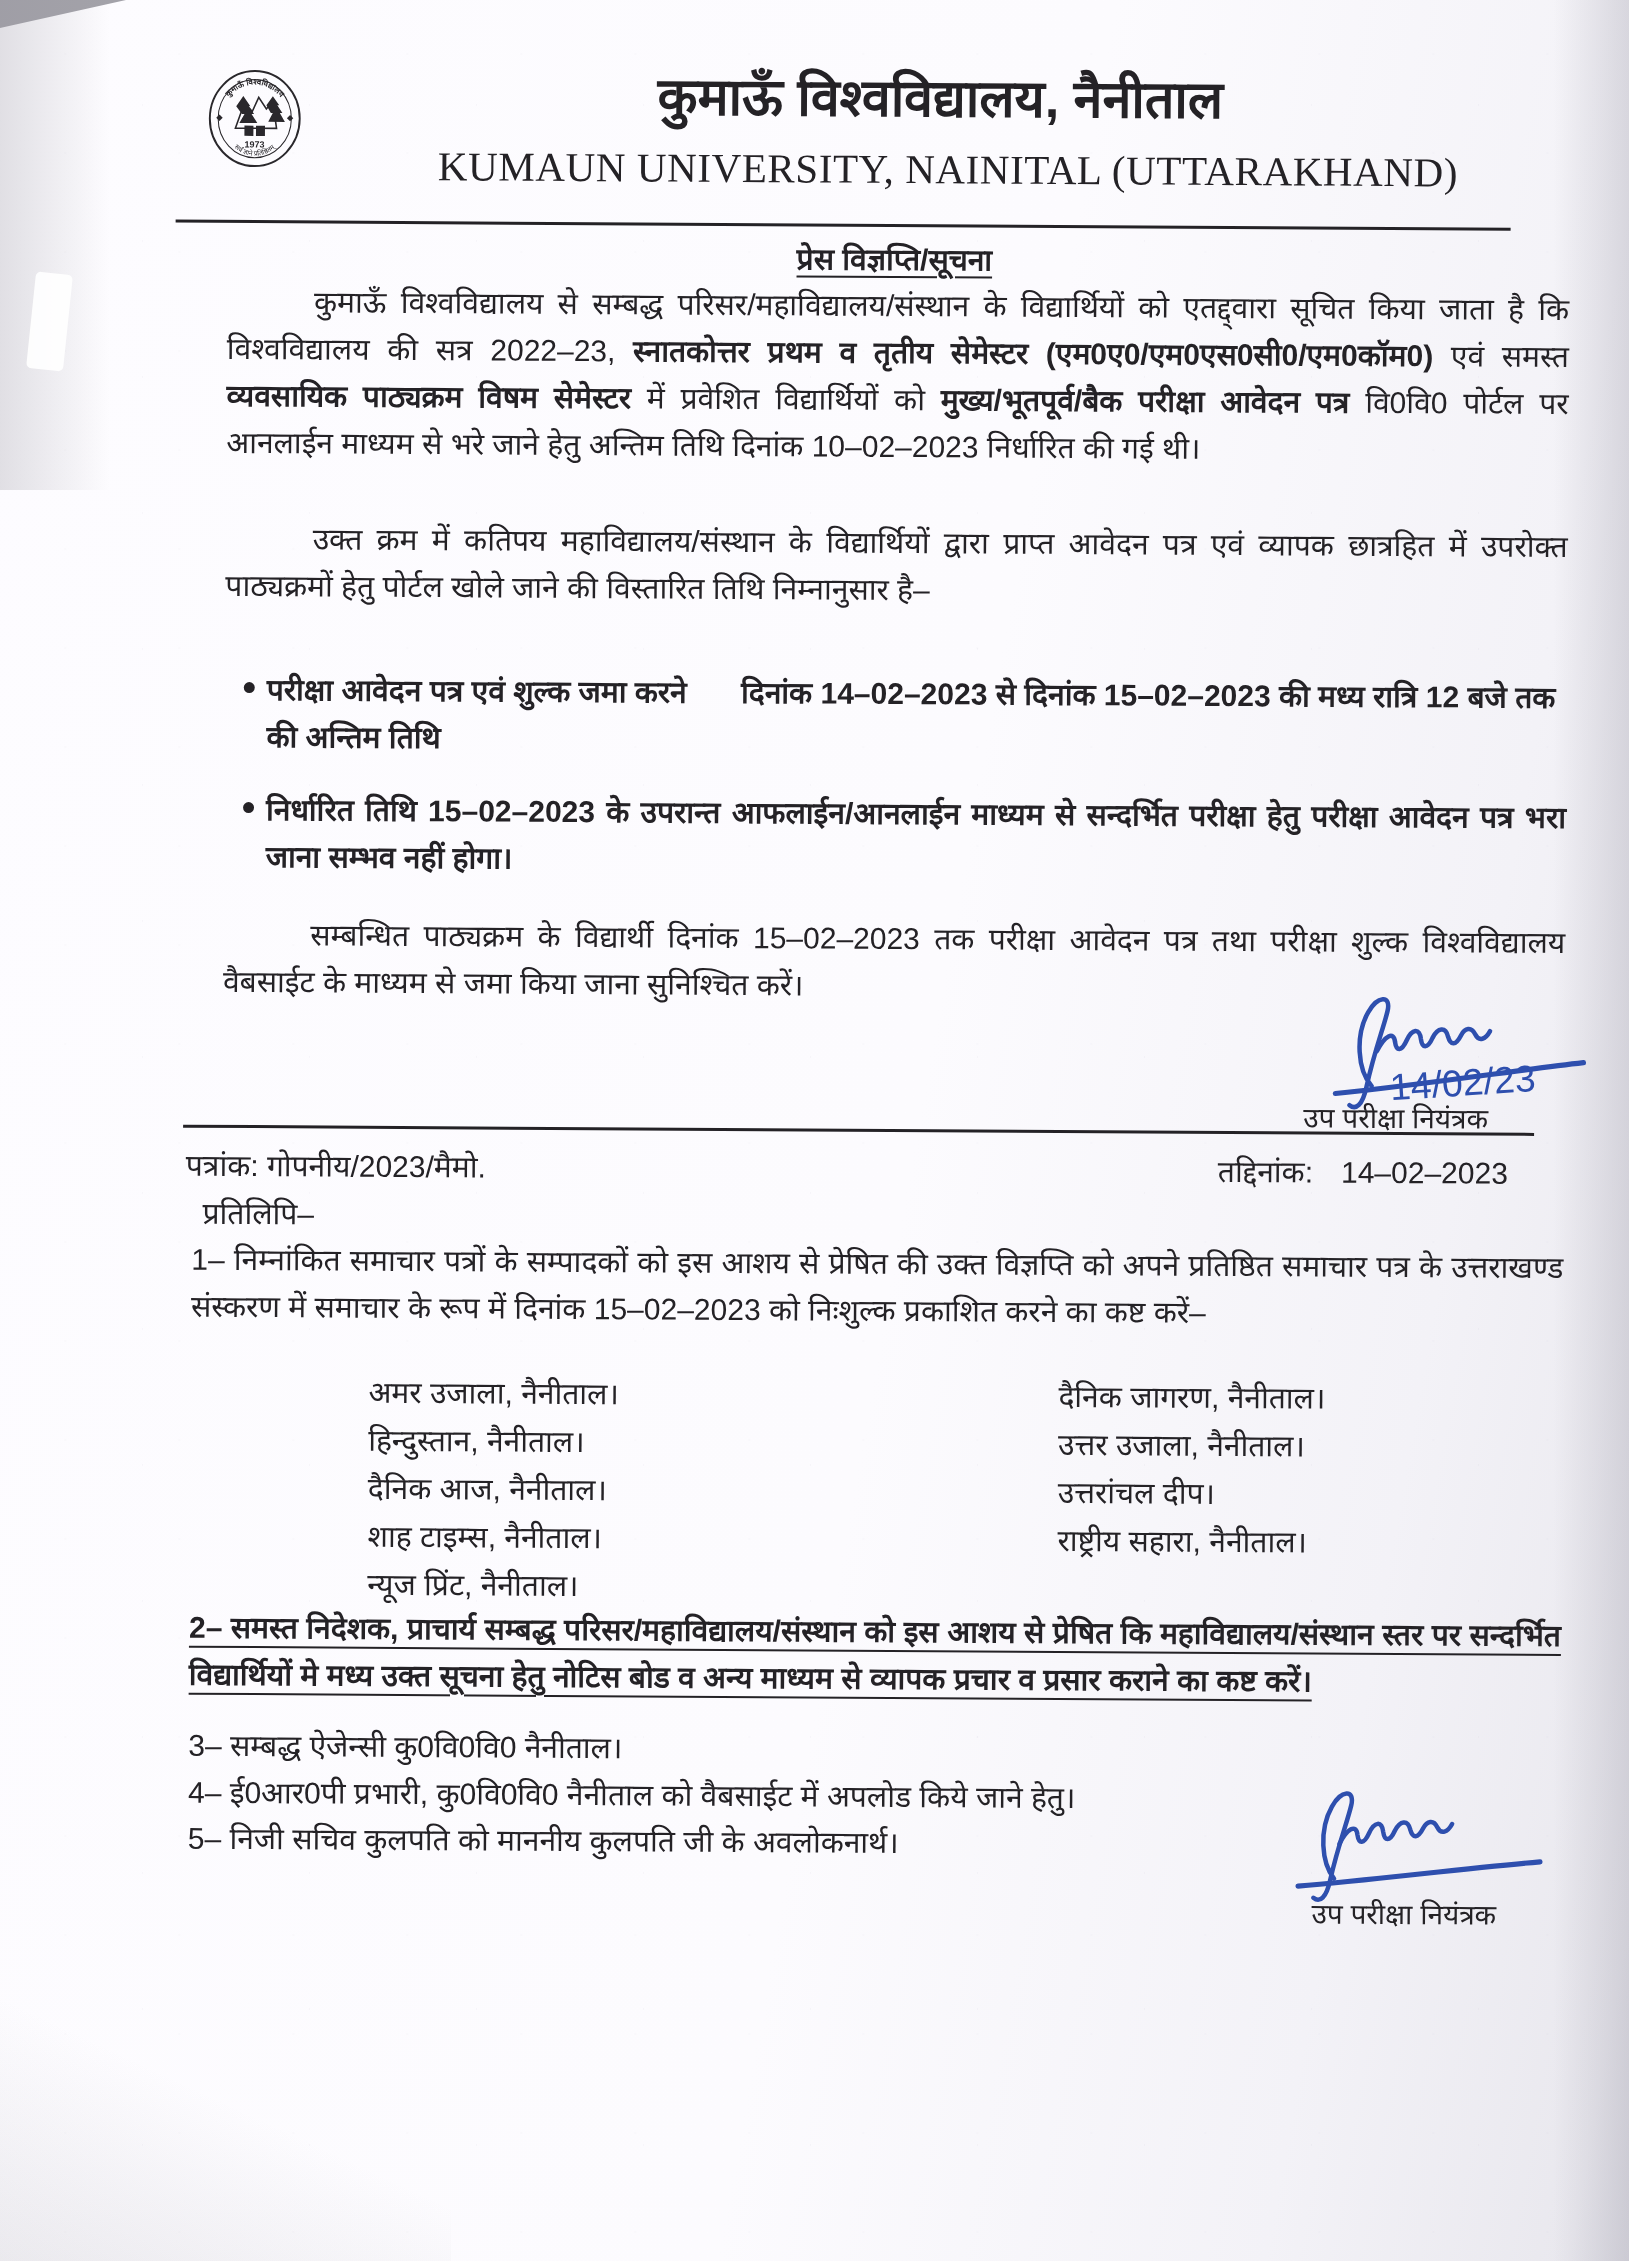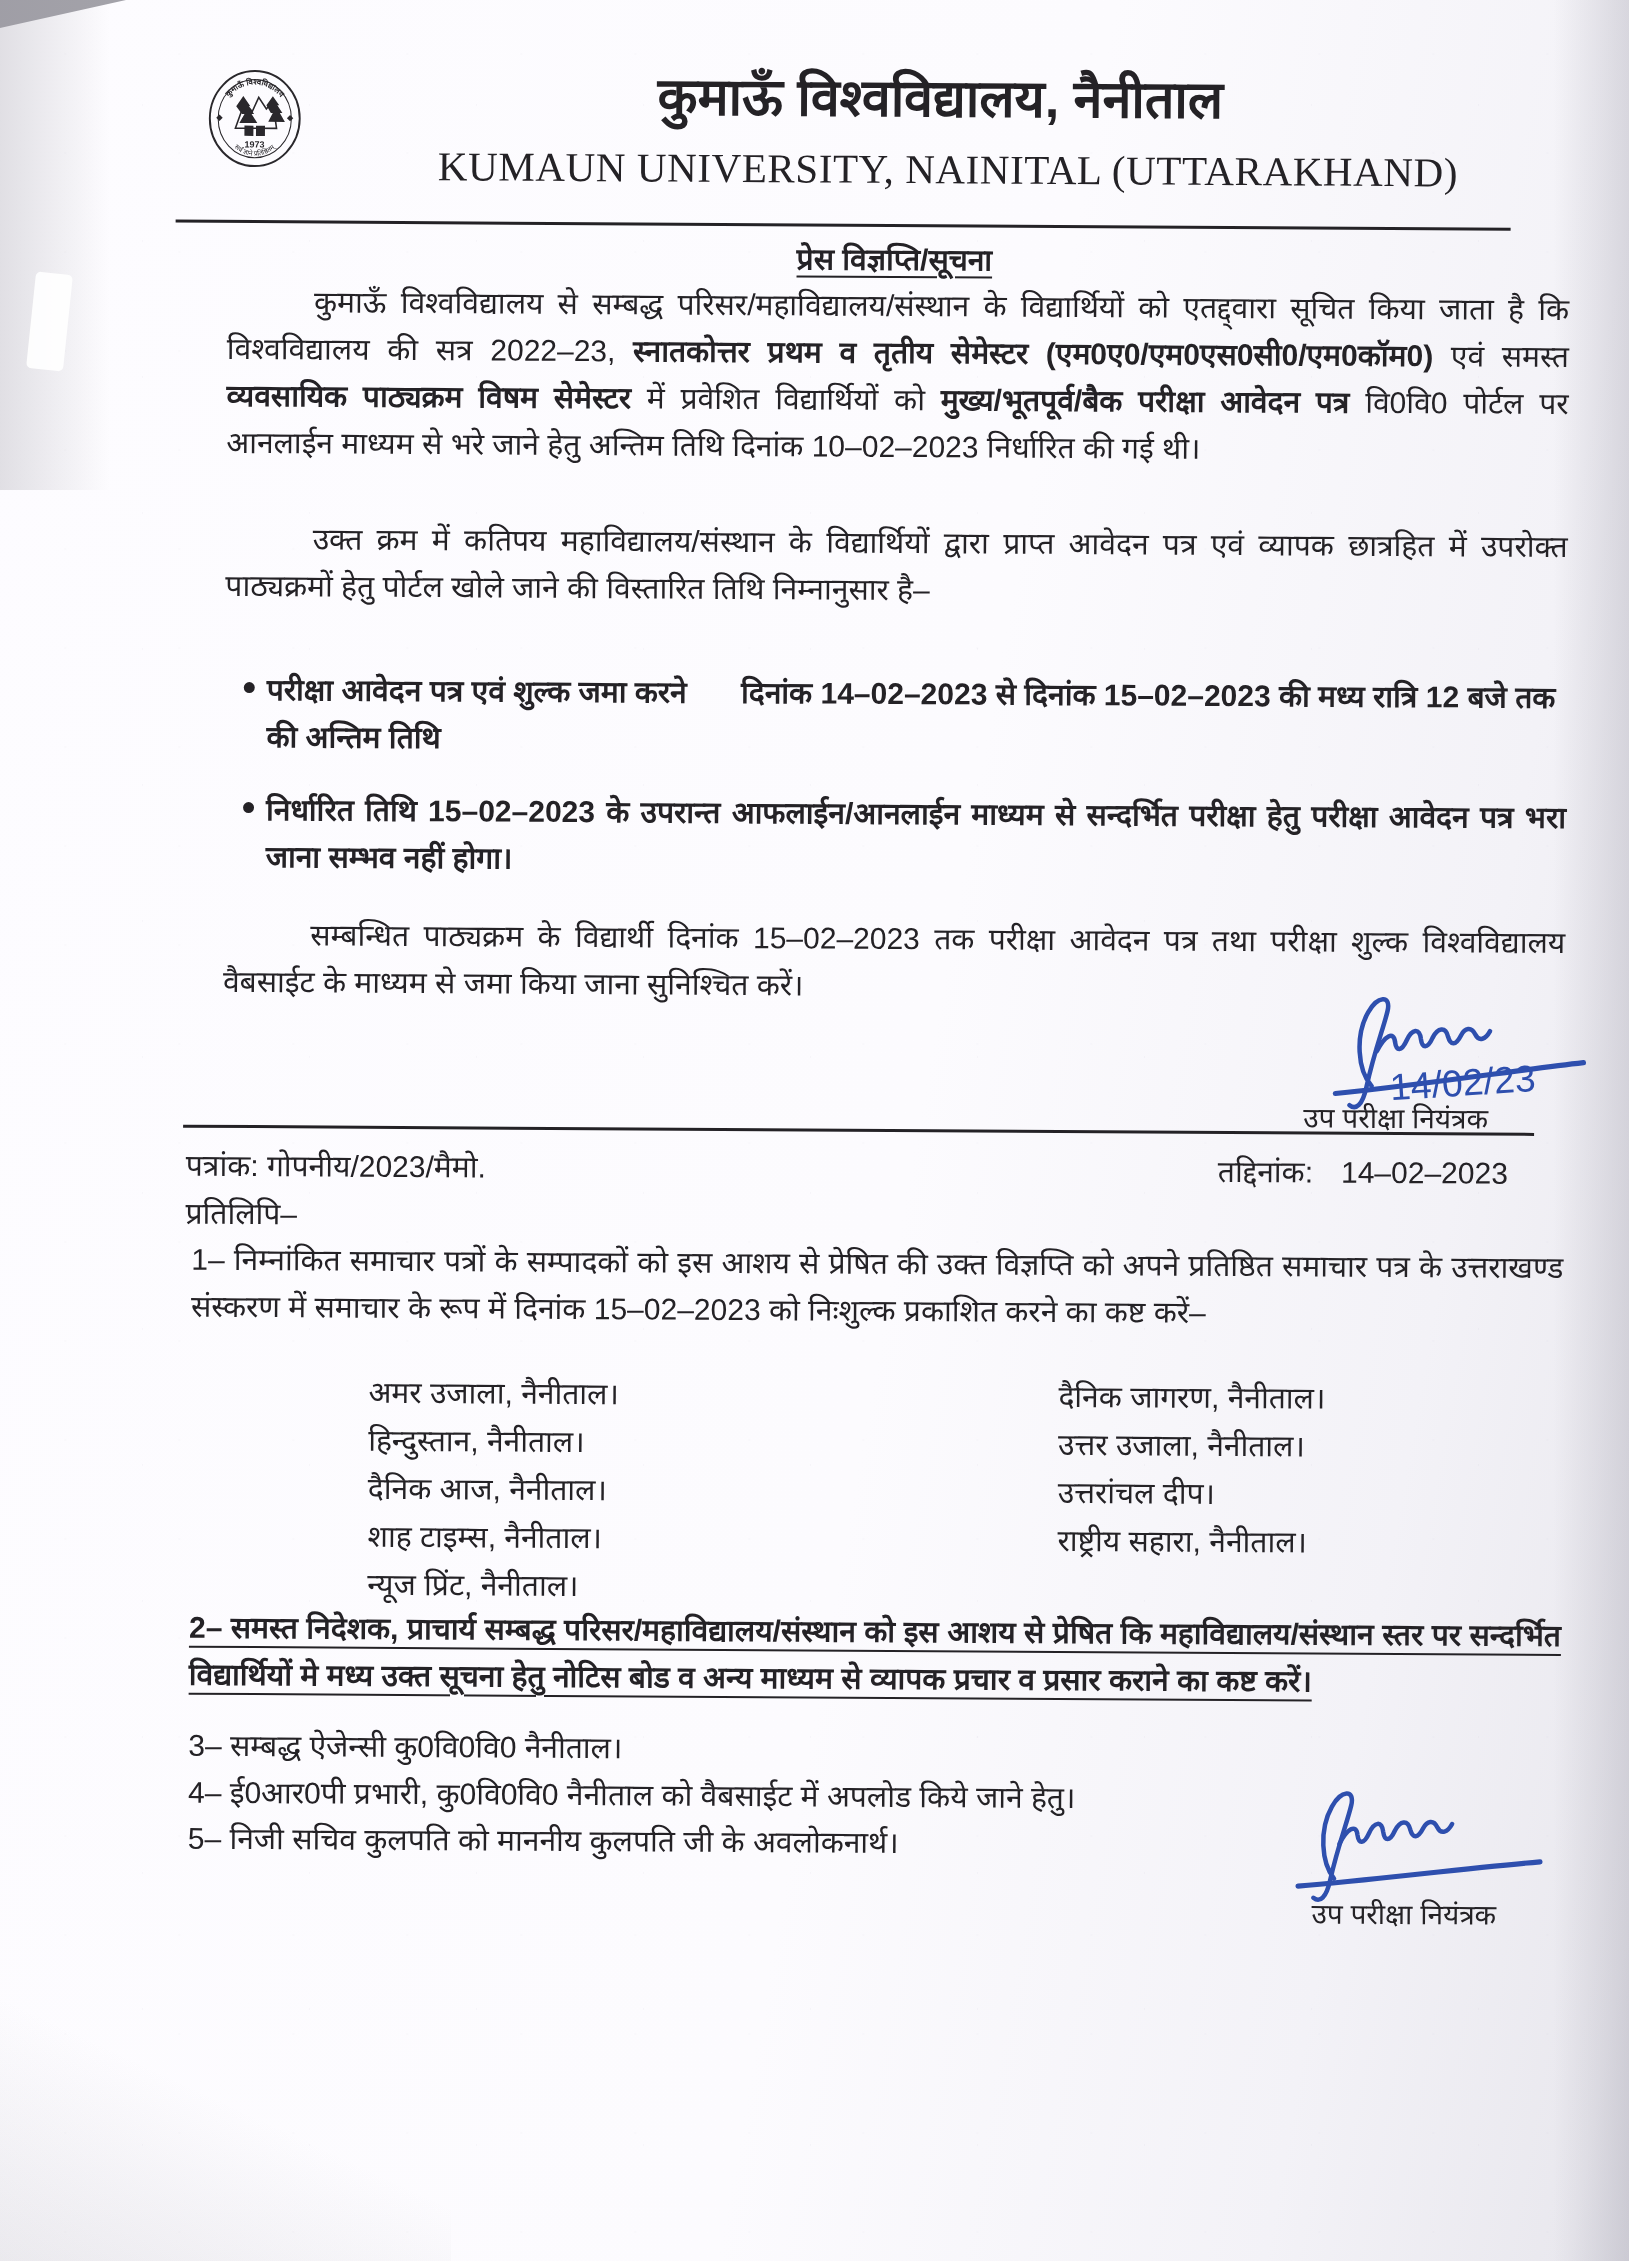--- a/index.html
+++ b/index.html
@@ -111,21 +111,21 @@
       <text x="148" y="172" font-size="58" fill="var(--blue,#2e4fae)" transform="rotate(-4 148 172)" style="font-family:'Liberation Sans',sans-serif">14/02/23</text>
     </svg>
     <div class="t sigtitle" style="left:1280px;top:1091px;width:245px">उप परीक्षा नियंत्रक</div>
 
     <div class="rule" style="left:190px;top:1128px;width:1351px"></div>
     <div class="t" style="left:193px;top:1145px">पत्रांक: गोपनीय/2023/मैमो.</div>
     <div class="t refrow-r" style="left:1225px;top:1145px">
       <span>तद्दिनांक:</span>
       <span>14–02–2023</span>
     </div>
-    <div class="t" style="left:193px;top:1193px">प्रतिलिपि–</div>
+    <div class="t" style="left:210px;top:1193px">प्रतिलिपि–</div>
 
     <div class="t just" style="left:199px;top:1239px;width:1372px">1– निम्नांकित समाचार पत्रों के सम्पादकों को इस आशय से प्रेषित की उक्त विज्ञप्ति को अपने प्रतिष्ठित समाचार पत्र के उत्तराखण्ड संस्करण में समाचार के रूप में दिनांक 15–02–2023 को निःशुल्क प्रकाशित करने का कष्ट करें–</div>
 
     <div class="t npcol" style="left:377px;top:1371px;line-height:48px">
         <div>अमर उजाला, नैनीताल।</div>
         <div>हिन्दुस्तान, नैनीताल।</div>
         <div>दैनिक आज, नैनीताल।</div>
         <div>शाह टाइम्स, नैनीताल।</div>
         <div>न्यूज प्रिंट, नैनीताल।</div>
       </div>

